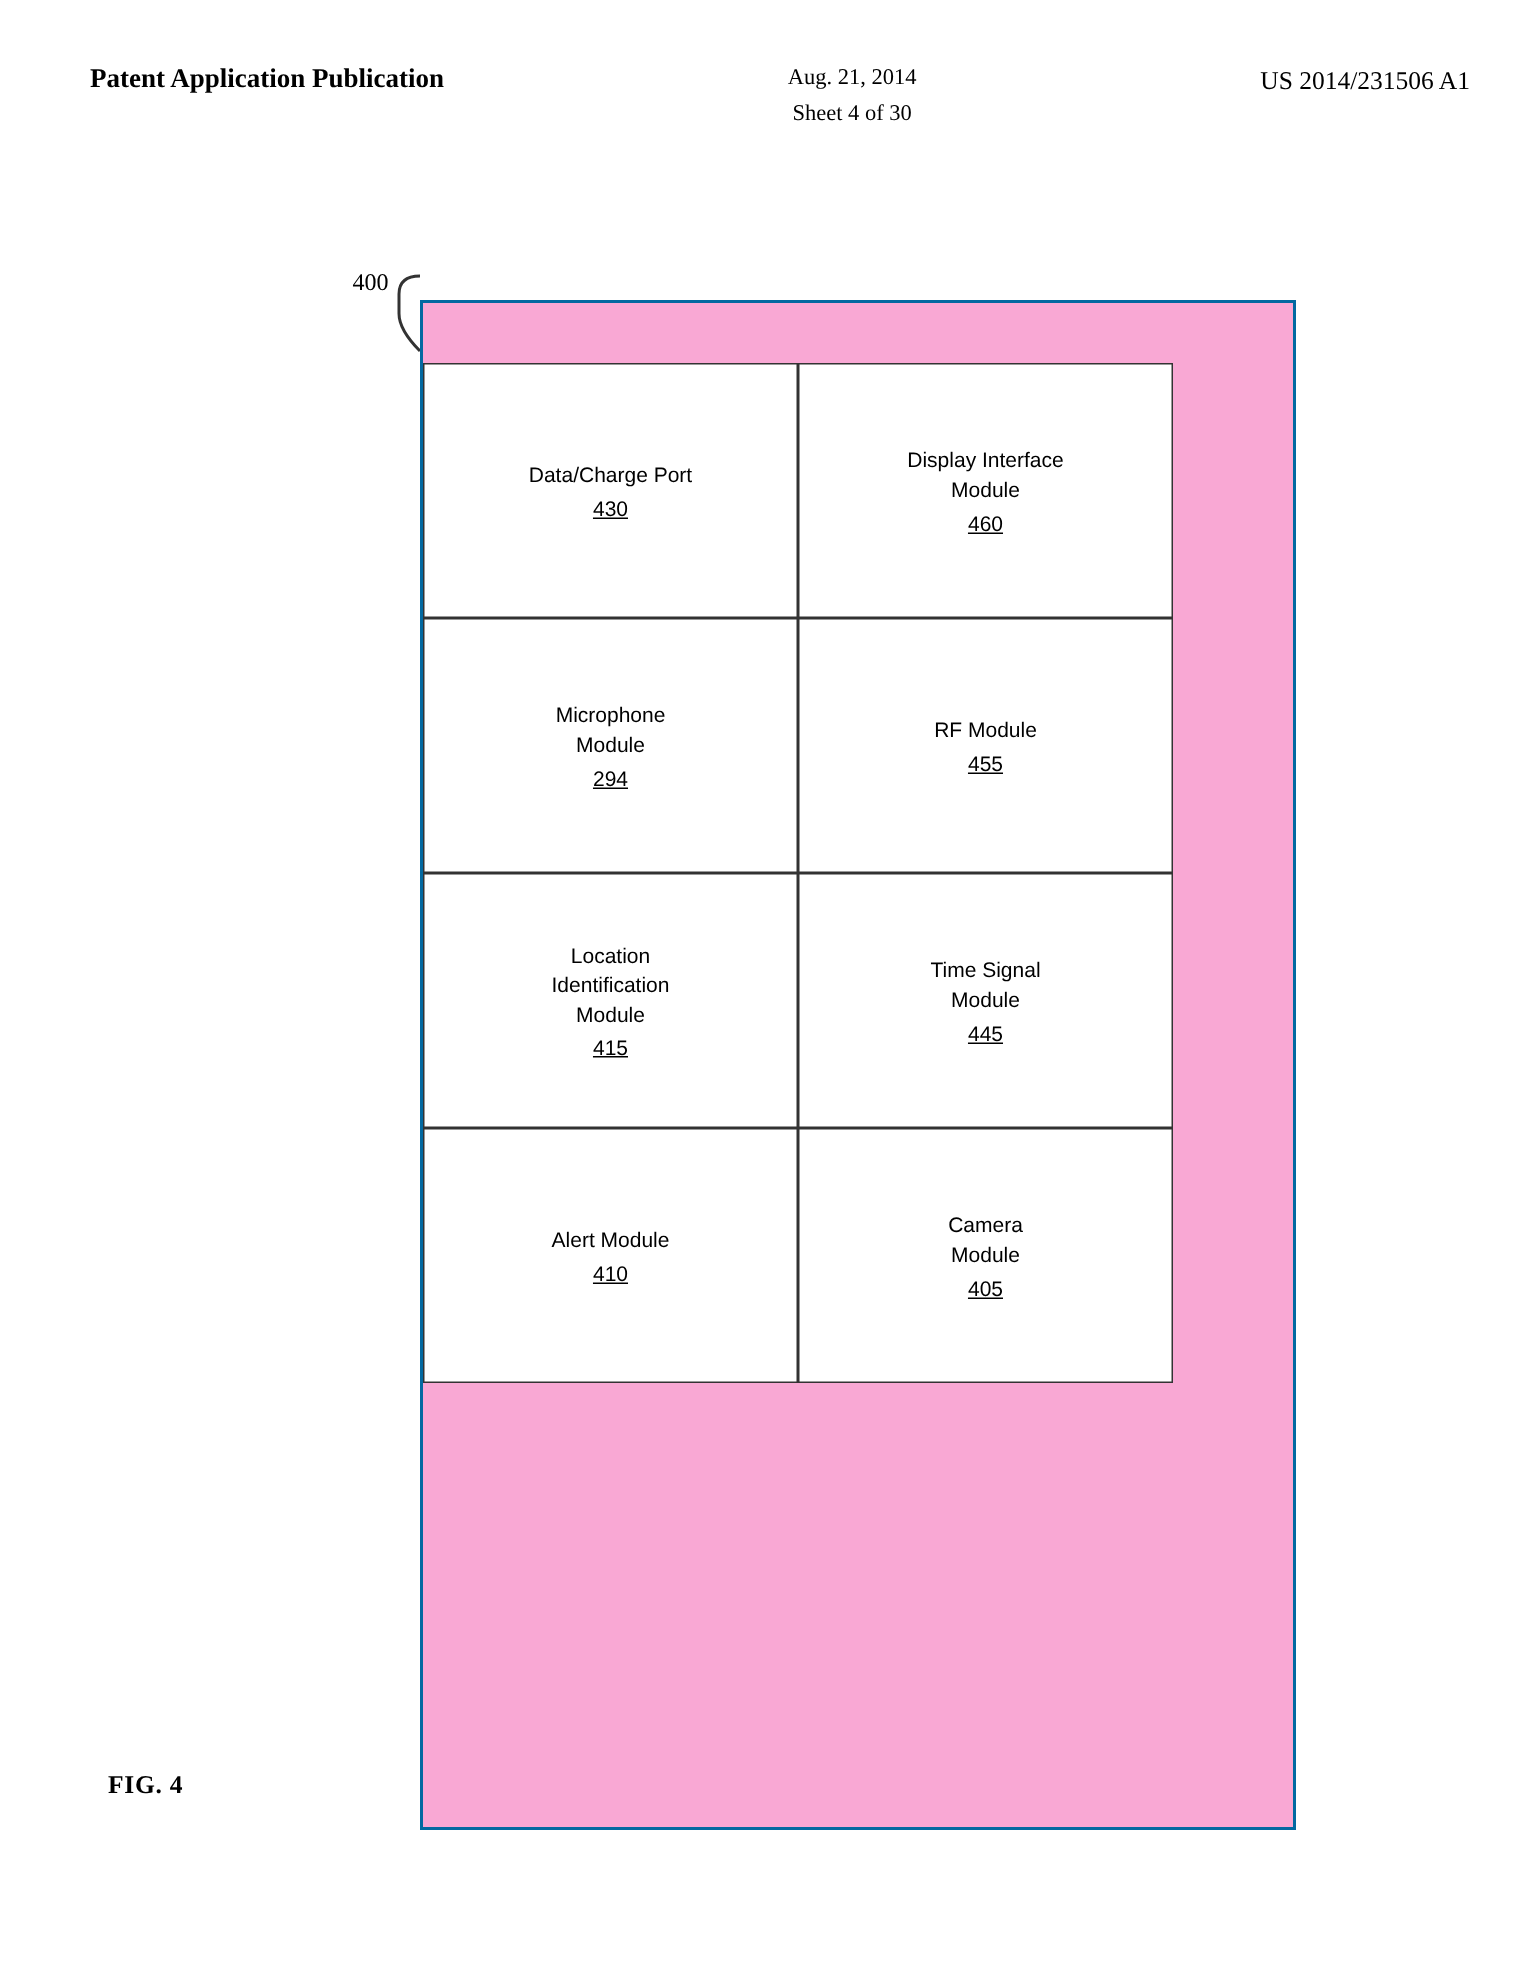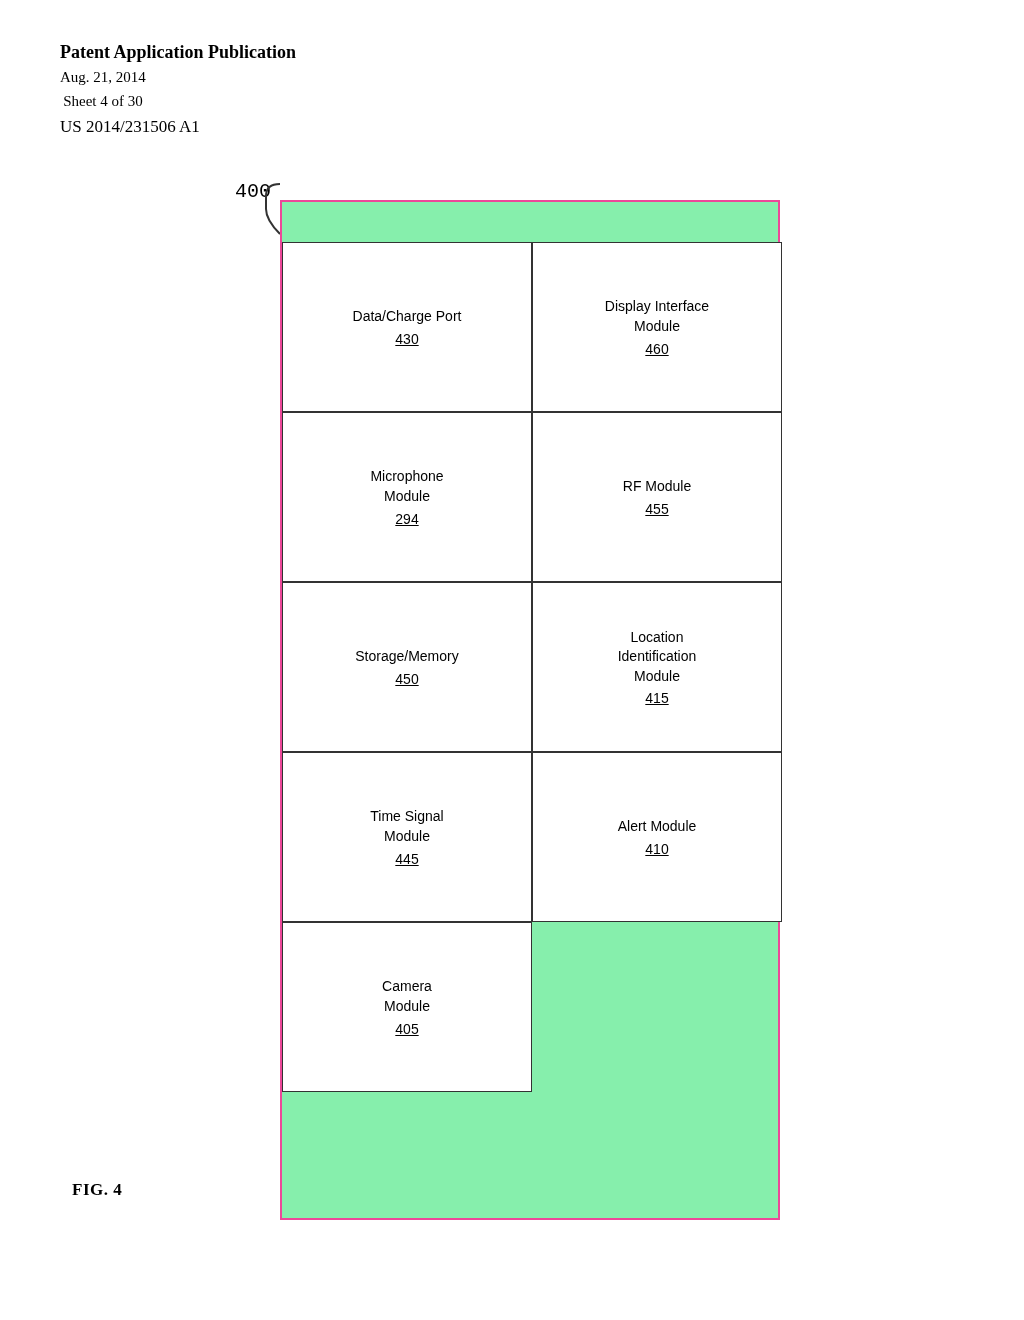--- a/index.html
+++ b/index.html
@@ -14,22 +14,21 @@
       width: 1024px;
       height: 1320px;
       overflow: hidden;
       position: relative;
     }
 
     .page-header {
       display: flex;
       justify-content: space-between;
       align-items: flex-start;
-      padding: 40px 28px 20px 60px;
-      flex-direction: column;
+      padding: 40px 44px 20px 60px;
     }
 
     .header-left {
       font-weight: bold;
       font-size: 18px;
       line-height: 1.4;
     }
 
     .header-center {
       font-size: 15px;
@@ -57,24 +56,24 @@
       top: 160px;
       left: 280px;
       width: 520px;
       height: 1080px;
     }
 
     .diagram-border {
       position: absolute;
       top: 40px;
       left: 0;
-      width: 500px;
+      width: 584px;
       height: 1020px;
-      border: 2px solid #ec4899;
-      background: #86efac;
+      border: 2px solid #0369a1;
+      background: #f9a8d4;
     }
 
     .grid-layout {
       position: absolute;
       top: 40px;
       left: 0;
       width: 500px;
       height: 1020px;
       display: grid;
       grid-template-columns: 1fr 1fr;
@@ -114,21 +113,21 @@
     <span>Aug. 21, 2014</span><br>
     <span>Sheet 4 of 30</span>
   </div>
   <div class="header-right">US 2014/231506 A1</div>
 </div>
 
 <div class="fig-label">FIG. 4</div>
 
 <div class="diagram-container">
 
-  <div style="position:absolute; top:20px; left:-45px; font-size:20px; font-family: Liberation Mono, monospace;">
+  <div style="position:absolute; top:20px; left:-45px; font-size:16px; font-family: Liberation Serif, serif;">
     <span>400</span>
   </div>
 
   <svg style="position:absolute; top:22px; left:-18px;" width="20" height="55" viewBox="0 0 20 55">
     <path d="M 18 2 Q 4 2 4 14 L 4 27 Q 4 38 18 52" fill="none" stroke="#333" stroke-width="2"></path>
   </svg>
 
   <div class="diagram-border">
 
     <div class="grid-layout">
@@ -144,24 +143,20 @@
 
       <div class="cell">
         <span class="cell-label">Microphone<br>Module</span>
         <span class="cell-number">294</span>
       </div>
       <div class="cell">
         <span class="cell-label">RF Module</span>
         <span class="cell-number">455</span>
       </div>
 
-      <div class="cell">
-        <span class="cell-label">Storage/Memory</span>
-        <span class="cell-number">450</span>
-      </div>
 
       <div class="cell">
         <span class="cell-label">Location<br>Identification<br>Module</span>
         <span class="cell-number">415</span>
       </div>
       <div class="cell">
         <span class="cell-label">Time Signal<br>Module</span>
         <span class="cell-number">445</span>
       </div>
 

